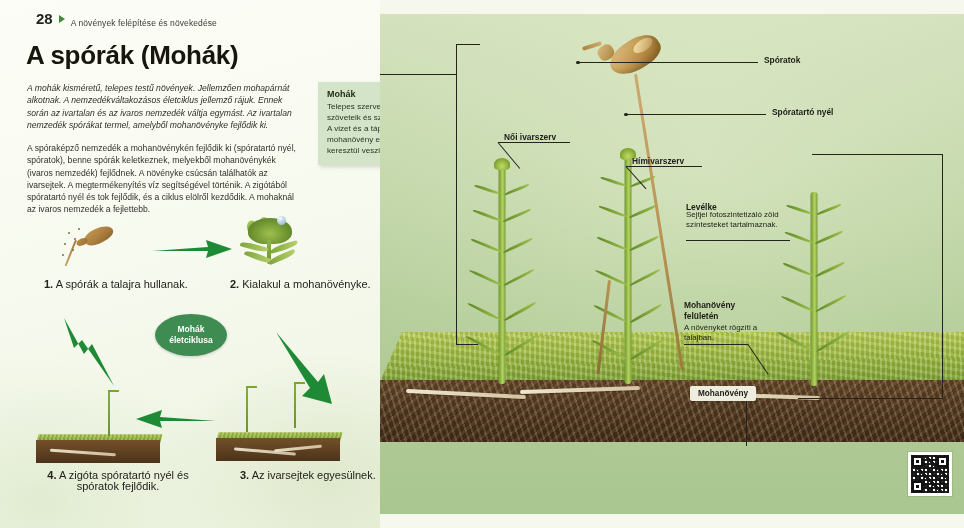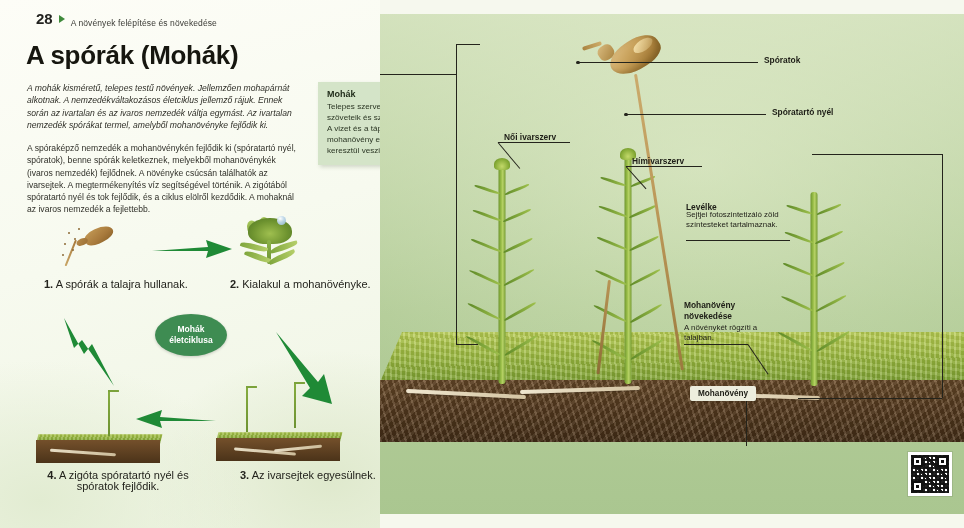--- a/index.html
+++ b/index.html
@@ -539,21 +539,21 @@
     <div class="lbl" style="left:392px;top:93px">Spóratartó nyél</div>
 
     <div class="lbl" style="left:124px;top:118px">Női ivarszerv</div>
 
     <div class="lbl" style="left:252px;top:142px">Hímivarszerv</div>
 
     <div class="lbl" style="left:306px;top:188px">Levélke</div>
     <div class="lbl-body" style="left:306px;top:196px;width:96px">Sejtjei fotoszintetizáló zöld színtesteket tartalmaznak.</div>
 
     <div class="lbl" style="left:304px;top:286px">Mohanövény</div>
-    <div class="lbl" style="left:304px;top:297px">növekedése</div>
+    <div class="lbl" style="left:304px;top:297px">felületén</div>
     <div class="lbl-body" style="left:304px;top:309px;width:96px">A növénykét rögzíti a talajban.</div>
 
     <div id="moha-tag">Mohanövény</div>
 
 
     <div id="qr">
       <div class="qgrid"></div>
       <div class="fp" style="left:4px;top:4px">
           <i></i>
         </div>

